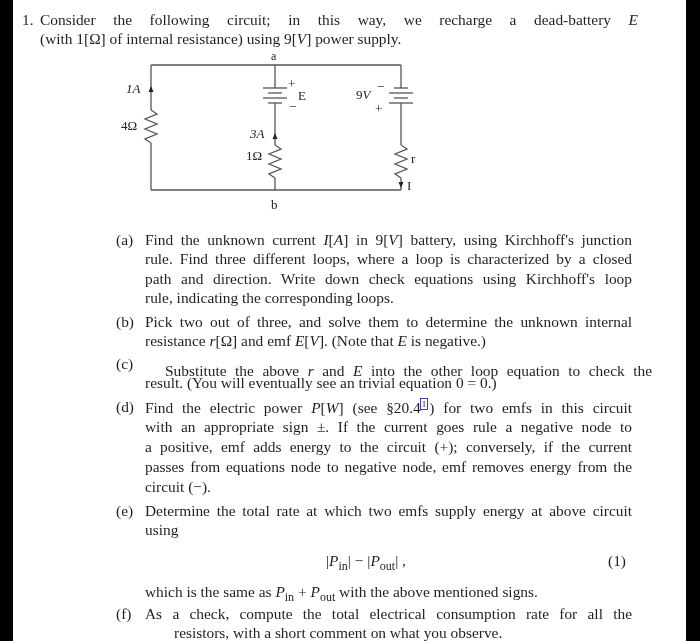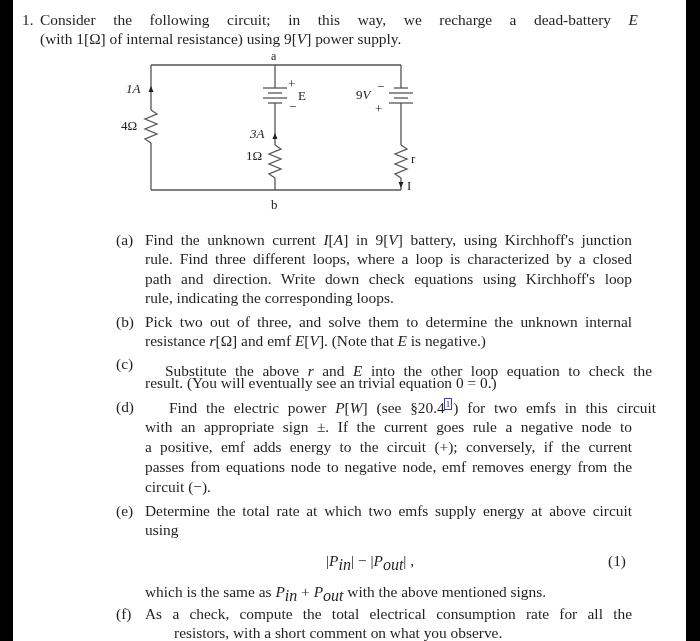--- a/index.html
+++ b/index.html
@@ -17,21 +17,21 @@
     position: absolute; white-space: nowrap; font-family: "Liberation Serif", serif;
     font-size: 15.4px; line-height: 18px; color: #1f1f1f;
   }
   .j { text-align: justify; text-align-last: justify; }
   i { font-style: italic; }
   .circuit { position: absolute; left: 0; top: 0; }
   .ref-box {
     display: inline-block; border: 1px solid #3b3bd6; font-size: 9px; line-height: 10px;
     padding: 0 1px; vertical-align: super; margin-left: -1px; margin-right: 1px;
   }
-  sub { font-size: 16px; font-style: italic; }
+  sub { font-size: 12px; }
 </style>
 </head>
 <body>
 
 <div class="page">
 
   <div class="line" style="left:9px; top:11px;">1.</div>
   <div class="line j" style="left:27px; top:11px; width:598px;">
     Consider the following circuit; in this way, we recharge a dead-battery <i>E</i>
   </div>
@@ -98,21 +98,21 @@
 
   <div class="line" style="left:103px; top:313px;">(b)</div>
   <div class="line" style="left:132px; top:332px;">resistance <i>r</i>[Ω] and emf <i>E</i>[<i>V</i>]. (Note that <i>E</i> is negative.)</div>
   <div class="line j" style="left:132px; top:313px; width:487px;">Pick two out of three, and solve them to determine the unknown internal</div>
 
   <div class="line" style="left:103px; top:355px;">(c)</div>
   <div class="line j" style="left:132px; top:362px; width:487px;margin-left:20px;">Substitute the above <i>r</i> and <i>E</i> into the other loop equation to check the</div>
   <div class="line" style="left:132px; top:374px;">result. (You will eventually see an trivial equation 0 = 0.)</div>
 
   <div class="line" style="left:103px; top:398px;">(d)</div>
-  <div class="line j" style="left:132px; top:398px; width:487px;margin-left:24px;">Find the electric power <i>P</i>[<i>W</i>] (see §20.4<span class="ref-box">1</span><span>) for two emfs in this circuit</span></div>
+  <div class="line j" style="left:132px; top:398px; width:487px;">Find the electric power <i>P</i>[<i>W</i>] (see §20.4<span class="ref-box">1</span><span>) for two emfs in this circuit</span></div>
   <div class="line j" style="left:132px; top:418px; width:487px;">with an appropriate sign ±. If the current goes rule a negative node to</div>
   <div class="line j" style="left:132px; top:438px; width:487px;">a positive, emf adds energy to the circuit (+); conversely, if the current</div>
   <div class="line j" style="left:132px; top:458px; width:487px;">passes from equations node to negative node, emf removes energy from the</div>
   <div class="line" style="left:132px; top:478px;">circuit (−).</div>
 
   <div class="line" style="left:103px; top:502px;">(e)</div>
   <div class="line j" style="left:132px; top:502px; width:487px;">Determine the total rate at which two emfs supply energy at above circuit</div>
   <div class="line" style="left:132px; top:521px;">using</div>
   <div class="line" style="left:313px; top:552px;">|<i>P</i><sub>in</sub>| − |<i>P</i><sub>out</sub>| ,</div>
   <div class="line" style="left:595px; top:552px;">(1)</div>

